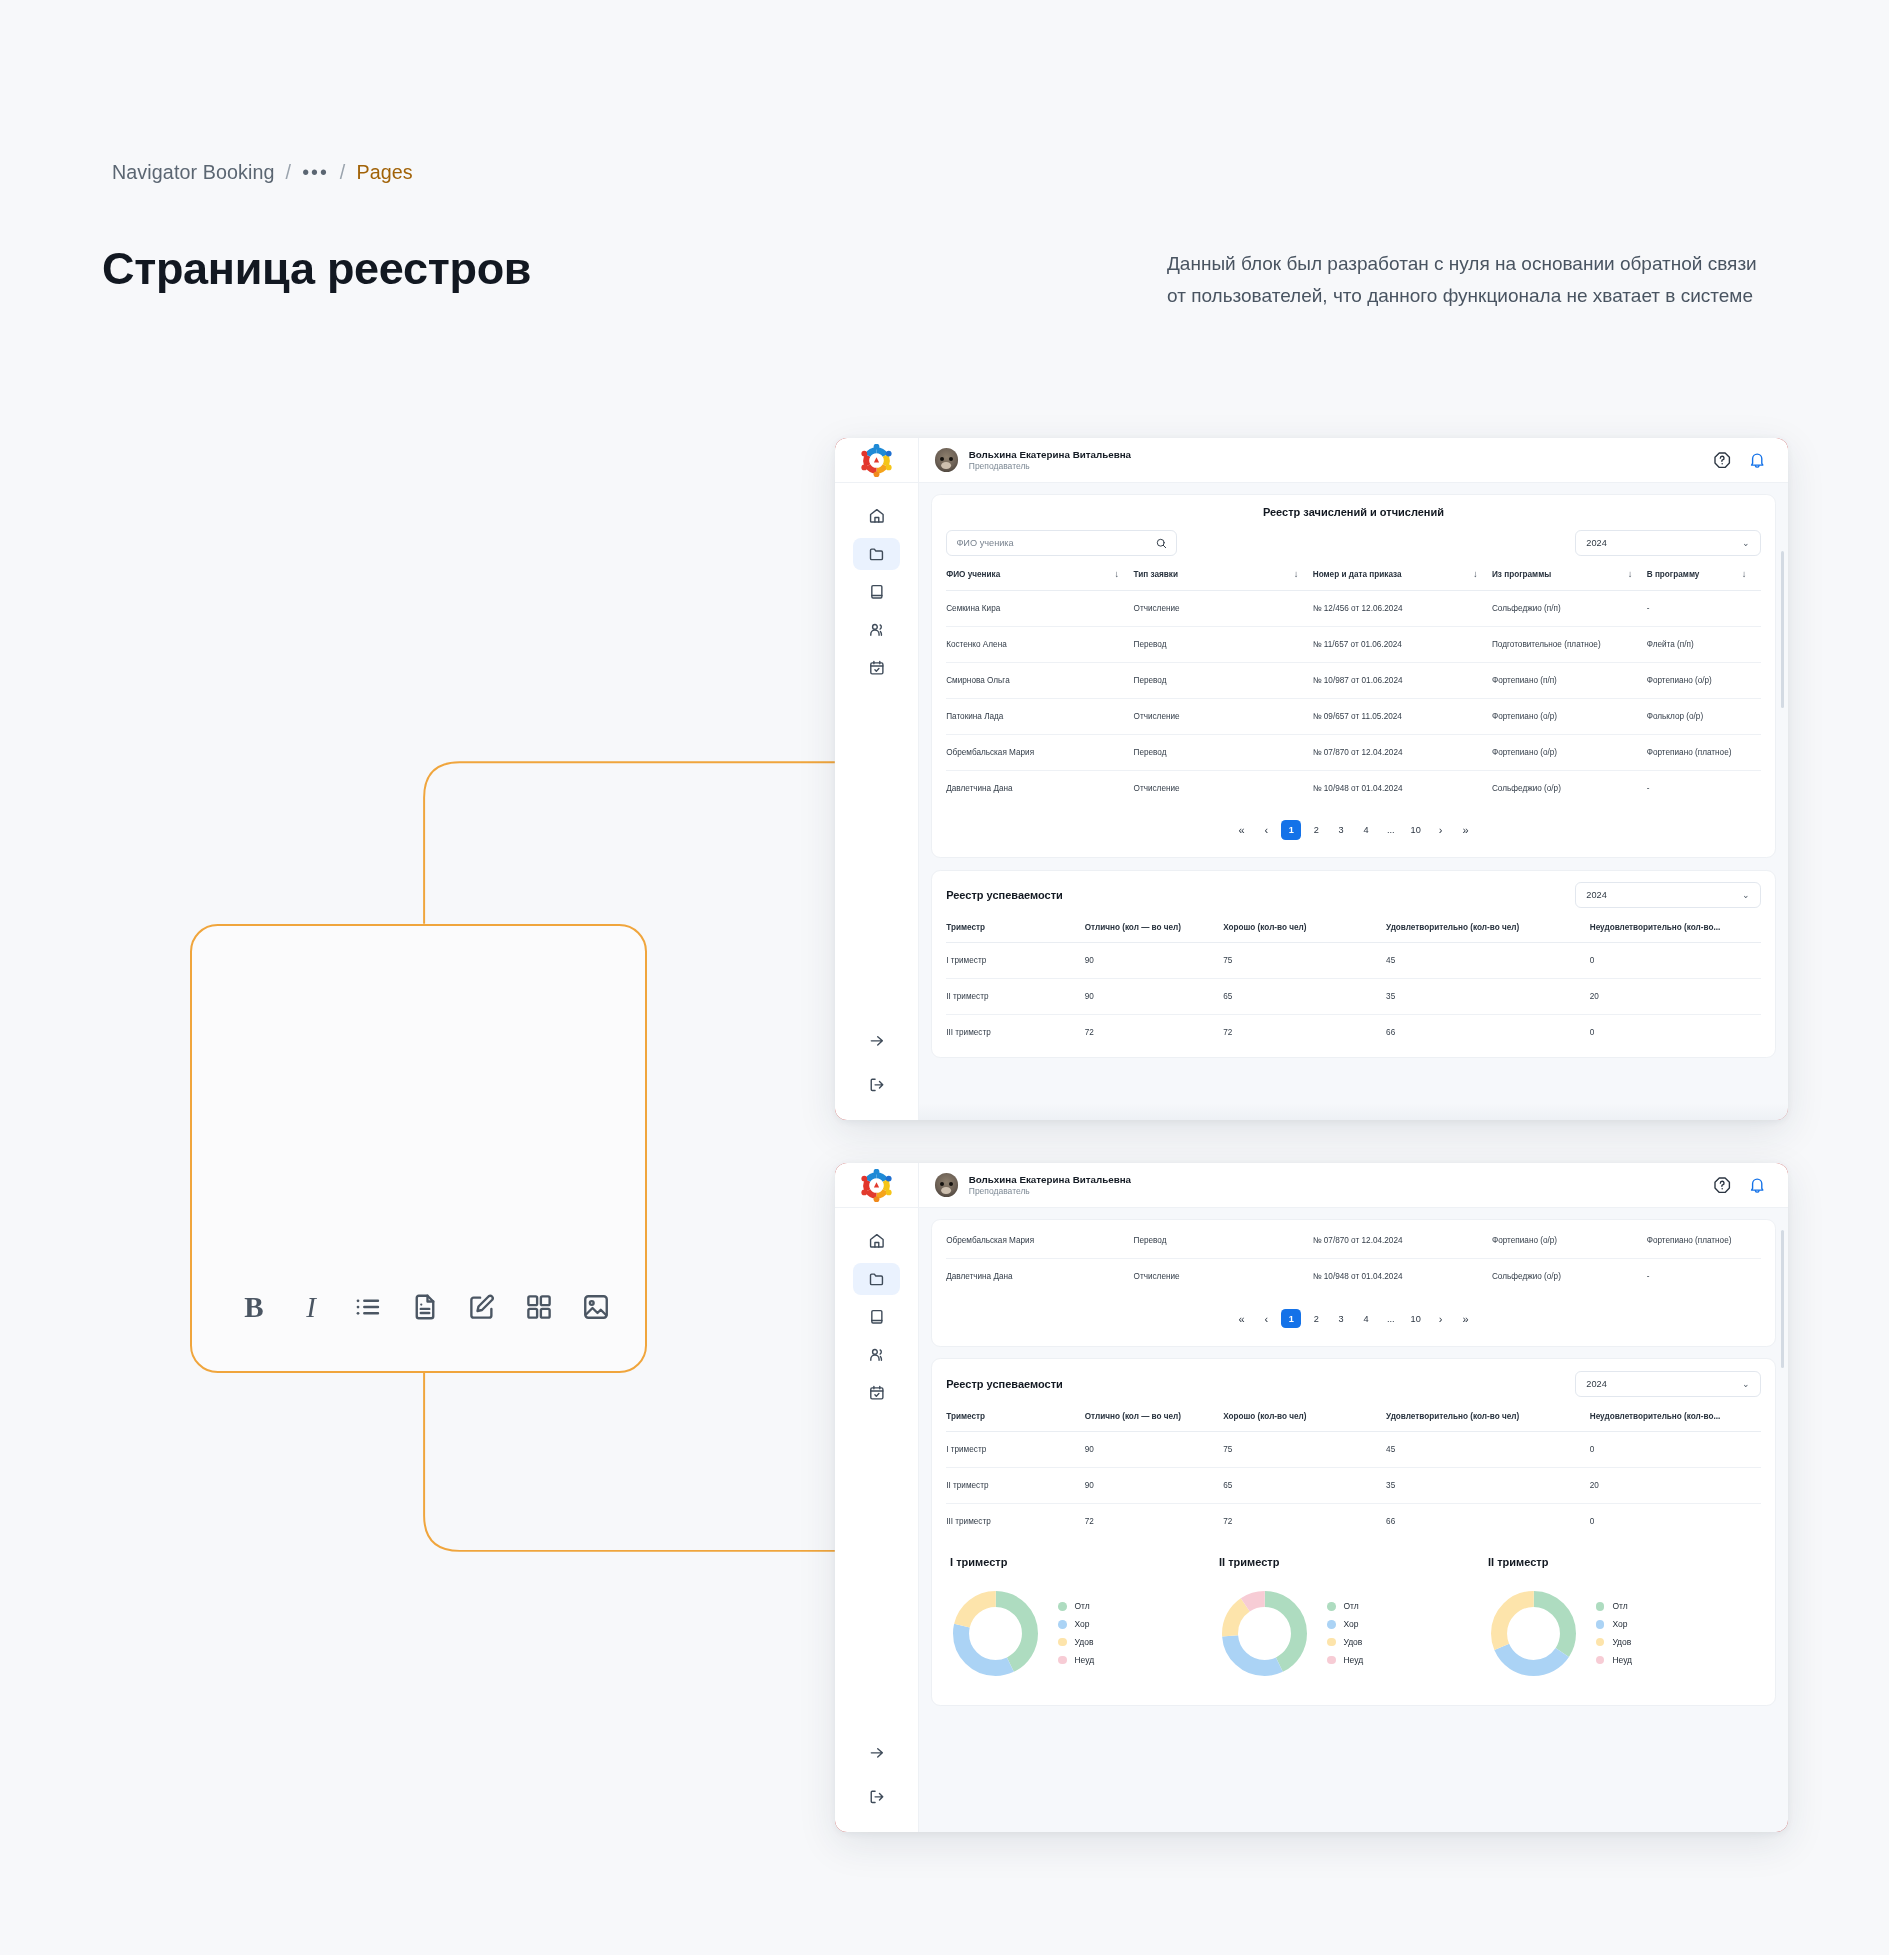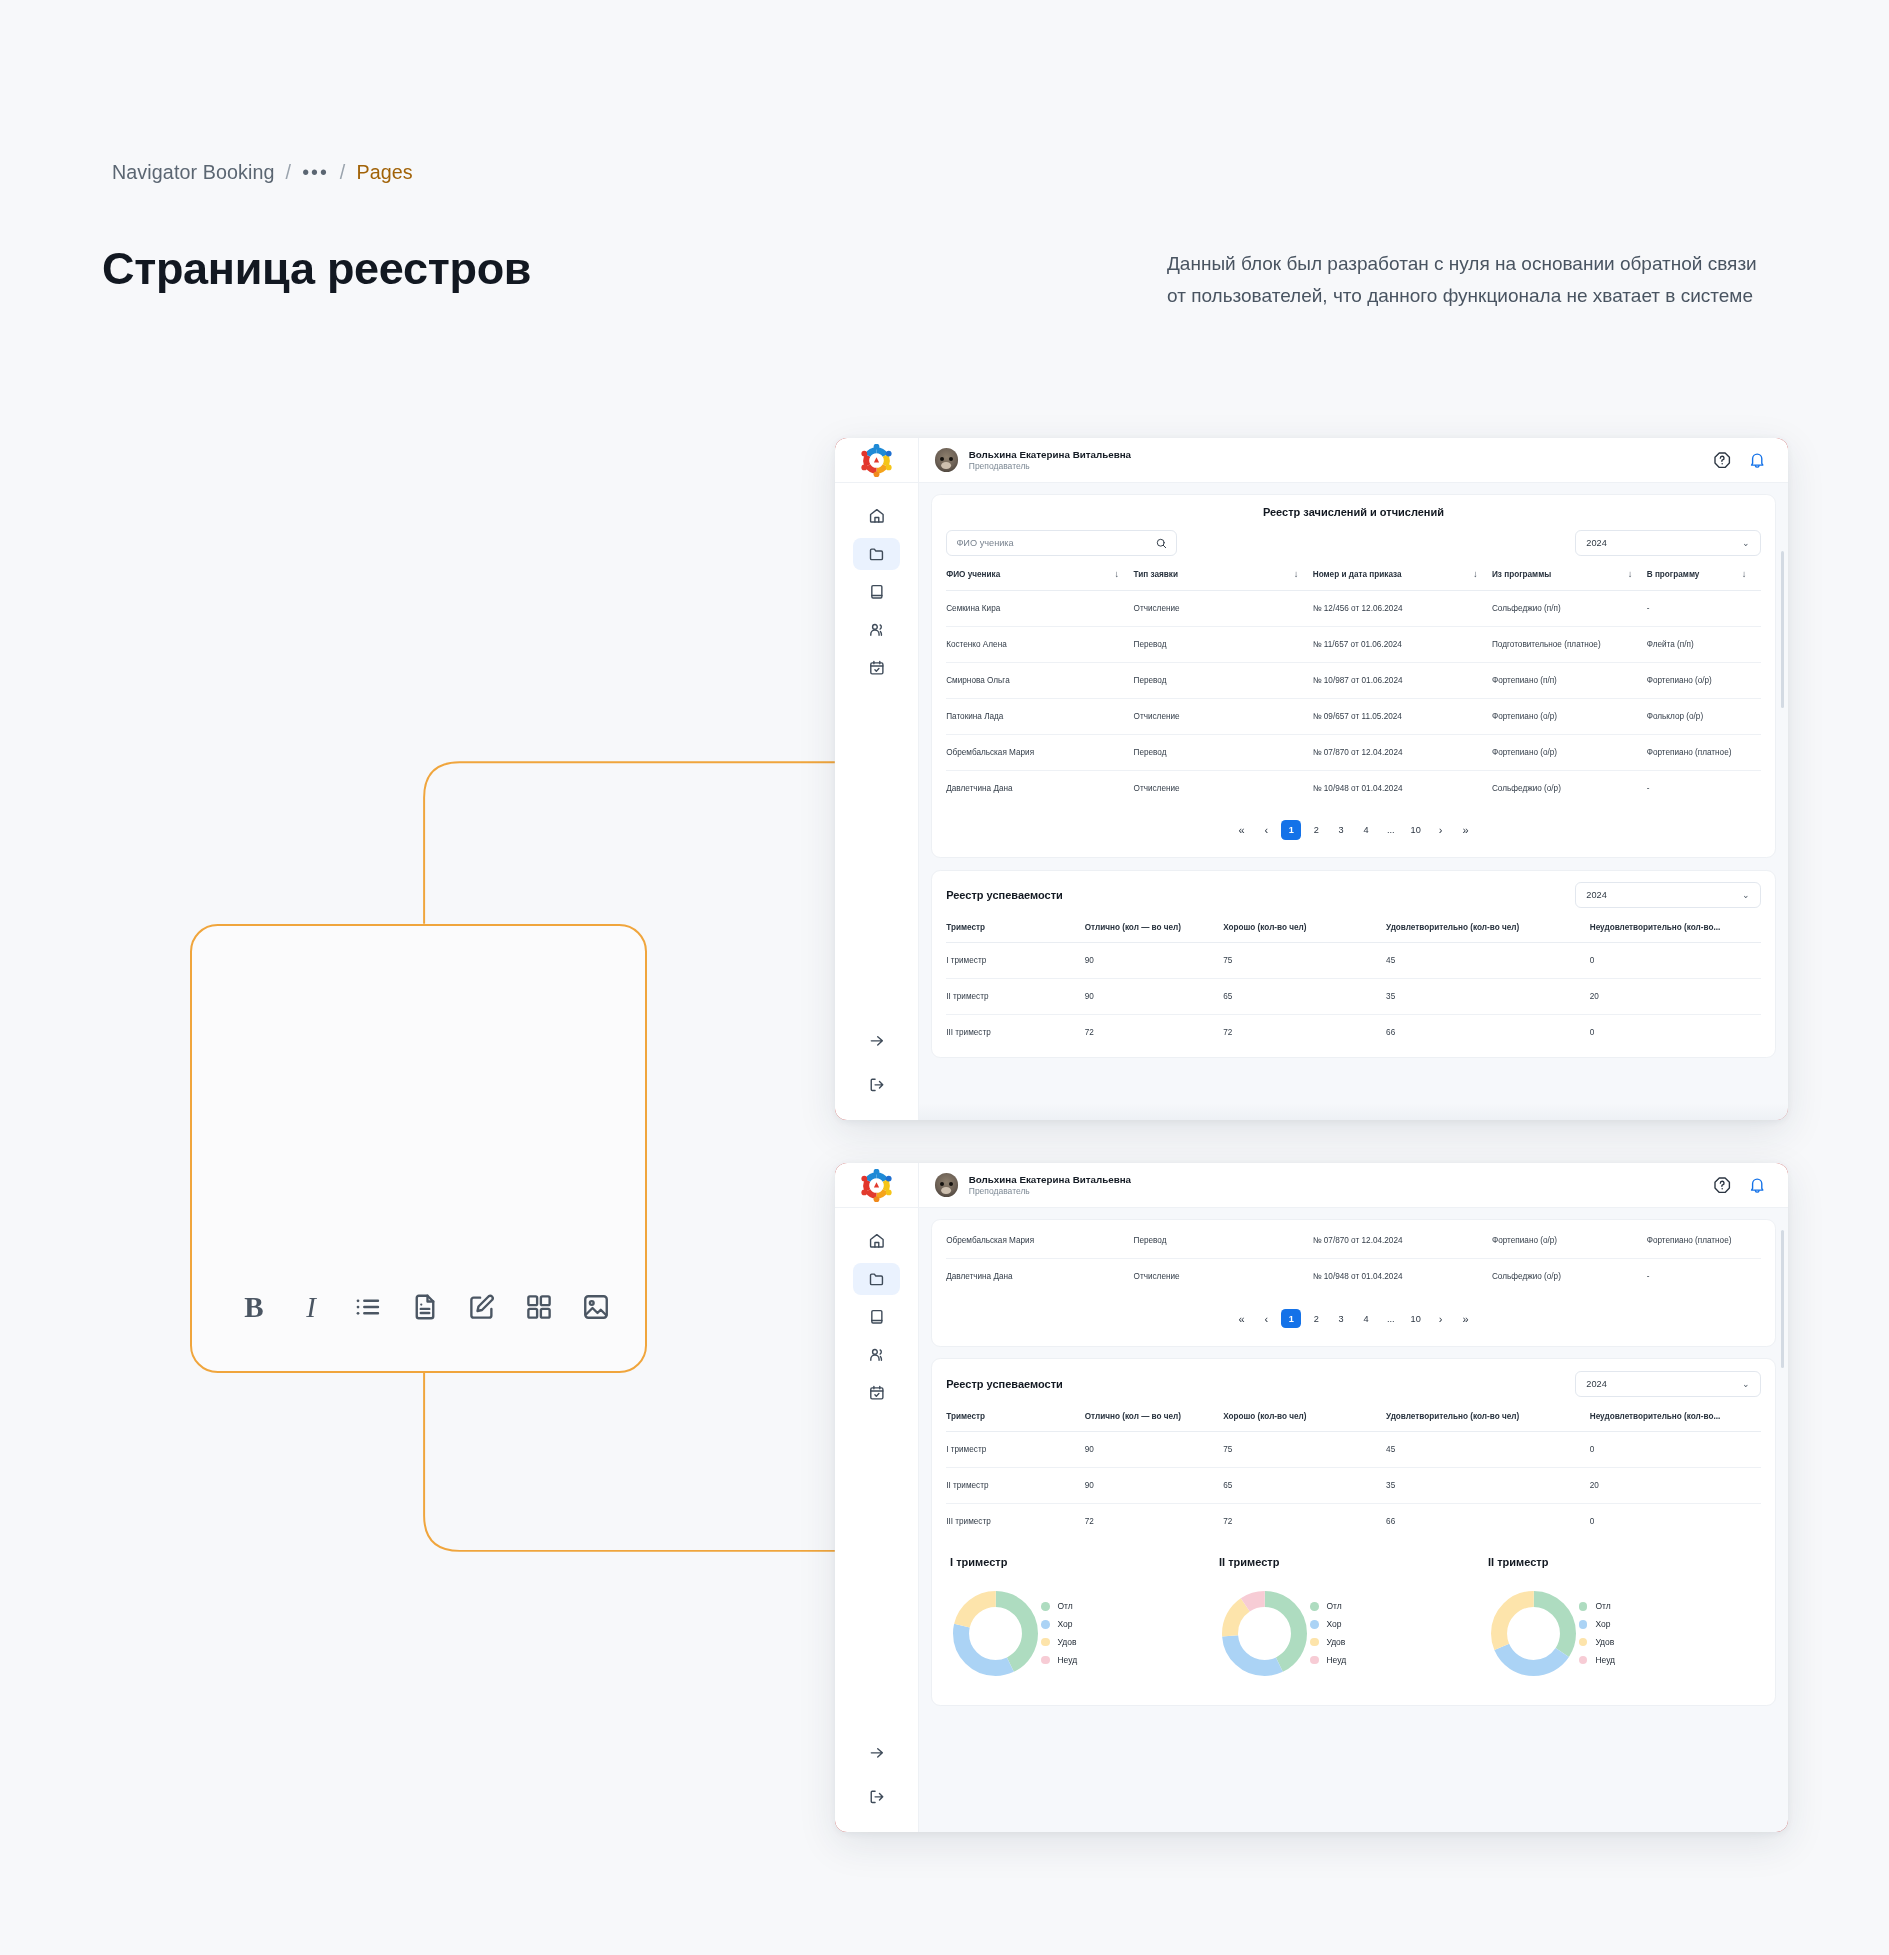--- a/index.html
+++ b/index.html
@@ -150,21 +150,21 @@
   .pager .pg.active { background: #1472e8; color: #fff; font-weight: 600; }
   .pager .nav { color: #2b3542; font-size: 11px; }
 
   .panel-head-row { display: flex; align-items: center; justify-content: space-between; margin-bottom: 14.4px; }
   .panel-title-left { font-size: 11px; font-weight: 700; color: #121821; }
 
   
   .charts-row { display: flex; gap: 0; padding: 17px 3.9px 19.7px 3.9px; }
   .chart-block { flex: 1; }
   .chart-title { font-size: 11px; font-weight: 700; color: #121821; margin-bottom: 19.7px; }
-  .chart-body { display: flex; align-items: center; }
+  .chart-body { display: flex; align-items: center; gap: 17px; }
   .donut { width: 91px; height: 91px; flex: none; }
   .legend { display: flex; flex-direction: column; gap: 7.9px; }
   .legend-item { display: flex; align-items: center; gap: 7.9px; font-size: 8.5px; color: #232c37; }
   .dot { width: 8.5px; height: 8.5px; border-radius: 50%; flex: none; }
 
   .scroll-rail {
     position: absolute; right: 3.9px; top: 9.2px; width: 3.3px; bottom: 9.2px;
     background: transparent;
   }
   .scroll-thumb { position: absolute; left: 0; width: 3.3px; border-radius: 2px; background: #d3dae3; }

